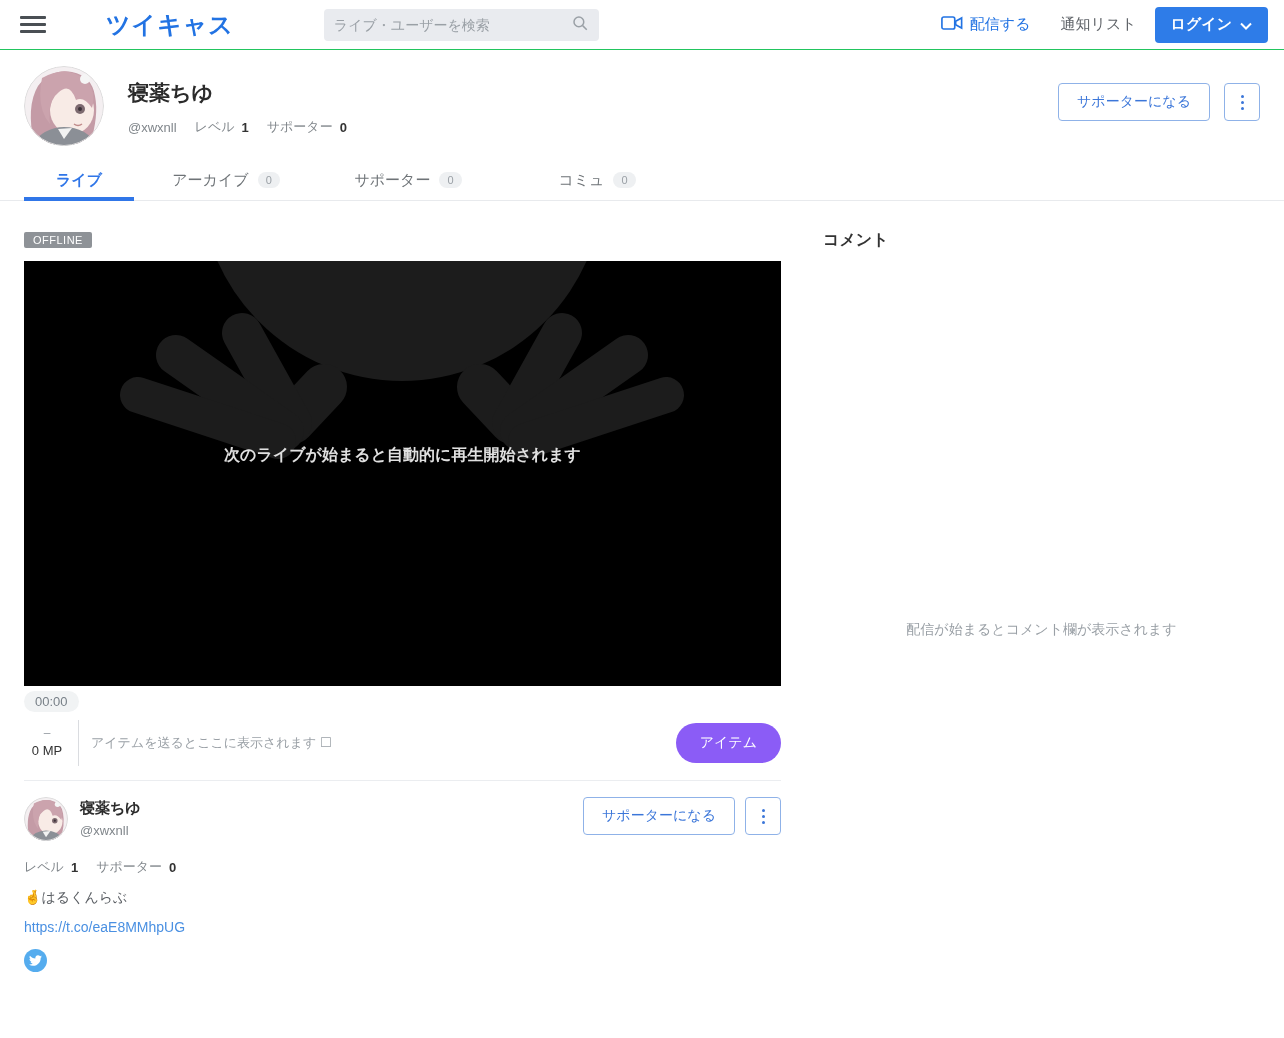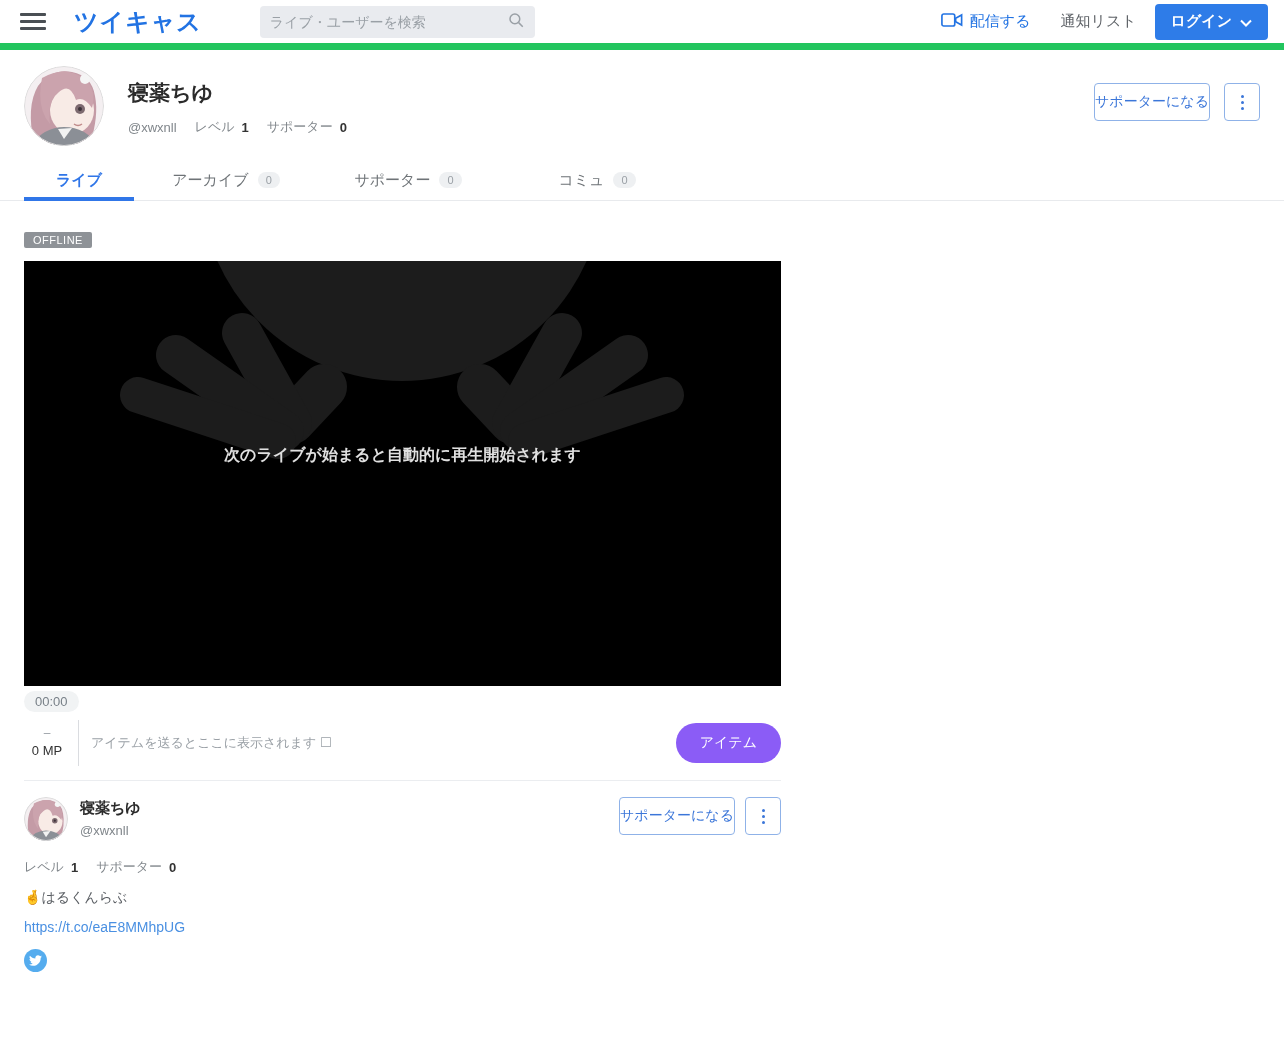--- a/index.html
+++ b/index.html
@@ -5,23 +5,24 @@
   * { box-sizing: border-box; margin: 0; padding: 0; }
   body {
     width: 1284px; height: 1038px;
     background: #ffffff;
     font-family: "Liberation Sans", "DejaVu Sans", sans-serif;
     color: #333;
     overflow: hidden;
   }
   
   .header {
-    height: 50px; border-bottom: 7px solid #22c55e;
+    height: 50px; border-bottom: 1px solid #22c55e;
     display: flex; align-items: center;
     background: #fff;
+    gap: 32px;
   }
   .hamburger { margin-left: 20px; width: 26px; cursor: pointer; }
   .hamburger span { display: block; height: 3px; background: #4a4f54; border-radius: 1px; margin: 4px 0; }
   .logo { margin-left: 28px; font-size: 24px; font-weight: 700; color: #2273e3; letter-spacing: 1px; cursor: pointer; }
   .search-box {
     margin-left: 58px; width: 275px; height: 32px;
     background: #e9ebef; border-radius: 4px;
     display: flex; align-items: center; padding: 0 10px;
   }
   .search-box input {
@@ -44,21 +45,21 @@
   .avatar-lg { width: 80px; height: 80px; border-radius: 50%; overflow: hidden; flex: none; }
   .profile-info { margin-left: 24px; padding-top: 13px; }
   .profile-name { font-size: 21px; font-weight: 700; color: #2b2b2b; }
   .profile-meta { margin-top: 11px; font-size: 13px; color: #80868b; display: flex; align-items: center; }
   .profile-meta .handle { margin-right: 18px; }
   .meta-label { margin-right: 7px; }
   .meta-value { color: #333; font-weight: 700; margin-right: 18px; }
   .profile-actions { margin-left: auto; display: flex; gap: 14px; padding-top: 17px; }
   .outline-btn {
     border: 1px solid #8fb2e8; background: #fff; color: #3b76d9;
-    border-radius: 4px; padding: 0 0; height: 38px; font-size: 14px; cursor: pointer;
+    border-radius: 4px; padding: 0 18px; height: 38px; font-size: 14px; cursor: pointer;
     font-family: "Liberation Sans", "DejaVu Sans", sans-serif;
   }
   .kebab-btn {
     border: 1px solid #8fb2e8; background: #fff; border-radius: 4px;
     width: 36px; height: 38px; cursor: pointer;
     display: flex; flex-direction: column; align-items: center; justify-content: center; gap: 3px;
   }
   .kebab-btn i { width: 3px; height: 3px; border-radius: 50%; background: #3b76d9; }
   
   .tabs { display: flex; margin-top: 14px; border-bottom: 1px solid #e8eaed; padding-left: 24px; }
@@ -310,13 +311,17 @@
       <div class="twitter-wrap">
         <div class="twitter-circle">
           <svg width="13" height="13" viewBox="0 0 24 24" fill="#ffffff">
             <path d="M23.954 4.569c-.885.389-1.83.654-2.825.775 1.014-.611 1.794-1.574 2.163-2.723-.951.555-2.005.959-3.127 1.184-.896-.959-2.173-1.559-3.591-1.559-2.717 0-4.92 2.203-4.92 4.917 0 .39.045.765.127 1.124C7.691 8.094 4.066 6.13 1.64 3.161c-.427.722-.666 1.561-.666 2.475 0 1.71.87 3.213 2.188 4.096-.807-.026-1.566-.248-2.228-.616v.061c0 2.385 1.693 4.374 3.946 4.827-.413.111-.849.171-1.296.171-.314 0-.615-.03-.916-.086.631 1.953 2.445 3.377 4.604 3.417-1.68 1.319-3.809 2.105-6.102 2.105-.39 0-.779-.023-1.17-.067 2.189 1.394 4.768 2.209 7.557 2.209 9.054 0 13.999-7.496 13.999-13.986 0-.209 0-.42-.015-.63.961-.689 1.8-1.56 2.46-2.548l-.047-.02z"></path>
           </svg>
         </div>
       </div>
     </div>
   </div>
 
+  <div class="col-right">
+    <div class="comments-title">コメント</div>
+    <div class="comments-empty">配信が始まるとコメント欄が表示されます</div>
+  </div>
 </div>
 
 </body></html>

